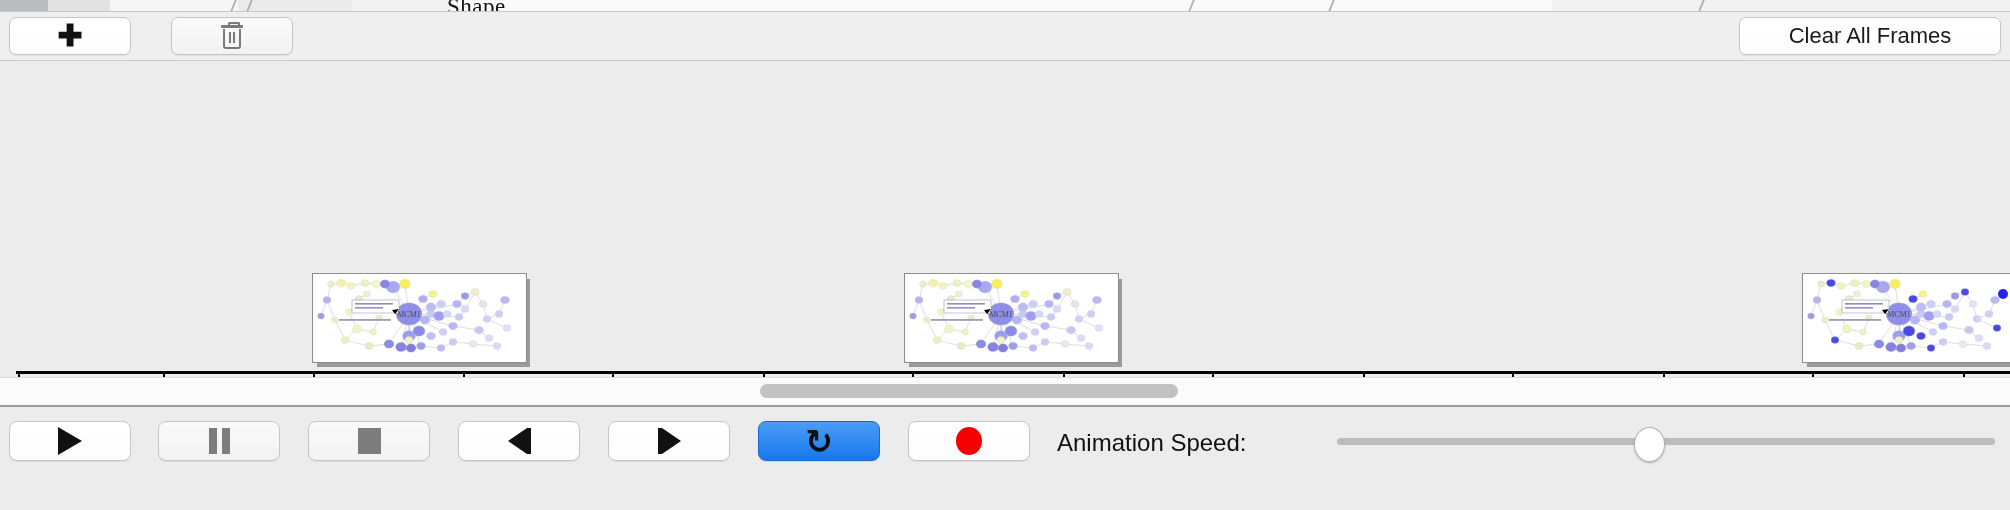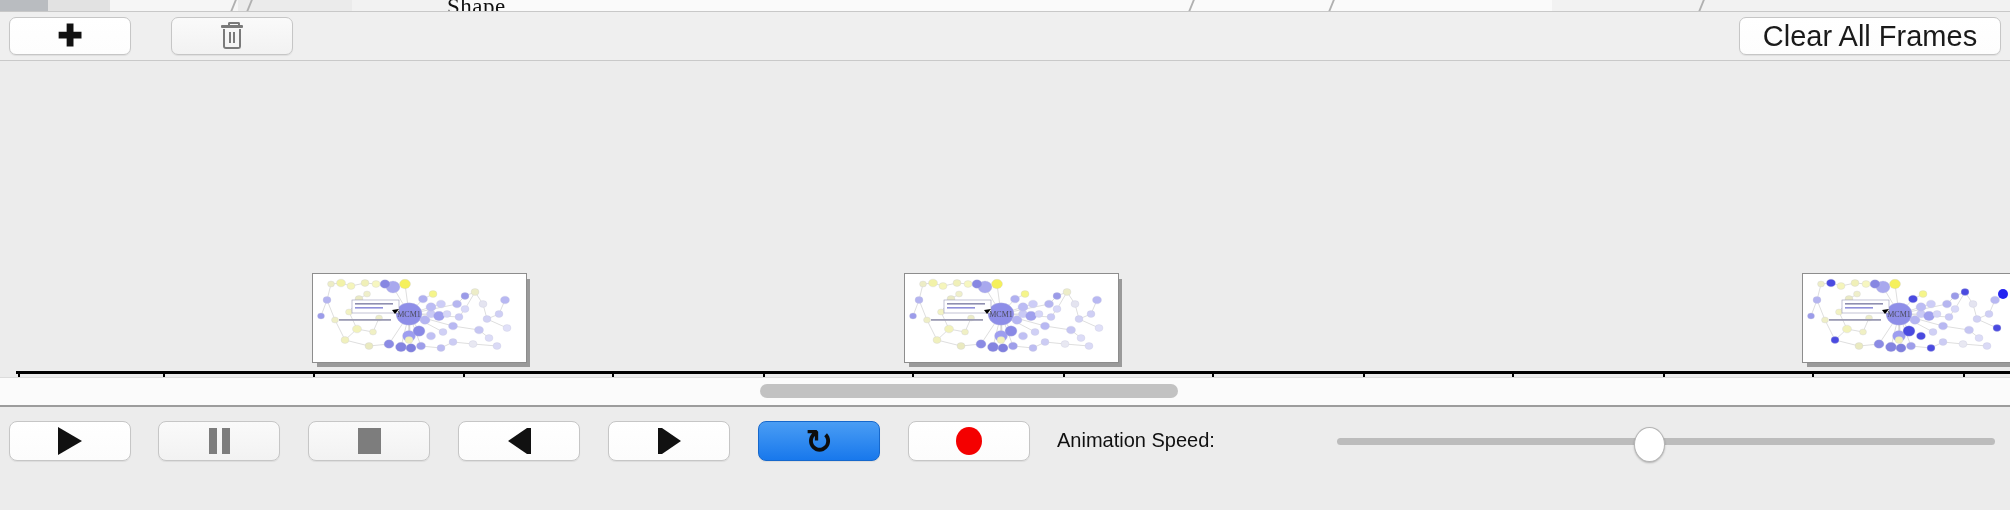--- a/index.html
+++ b/index.html
@@ -54,21 +54,21 @@
     position:absolute;border:1px solid #c6c6c6;border-radius:7px;
     background:linear-gradient(#ffffff,#fdfdfd);
     box-shadow:0 1px 1px rgba(0,0,0,.07);
     display:flex;align-items:center;justify-content:center;
     box-sizing:border-box;cursor:default;
   }
   .btn.flat{background:linear-gradient(#fafafa,#f2f2f2);}
   #add-frame-btn{left:9px;top:5px;width:122px;height:38px;}
   #delete-frame-btn{left:171px;top:5px;width:122px;height:38px;}
   #clear-all-btn{right:9px;top:5px;width:262px;height:38px;}
-  #clear-all-btn .lbl{font-size:29px;color:#1a1a1a;}
+  #clear-all-btn .lbl{font-size:22px;color:#1a1a1a;}
   .plus-icon{font-size:30px;font-weight:bold;color:#111;line-height:1;}
   .trash-icon{width:22px;height:26px;position:relative;}
   .trash-icon .lid{position:absolute;top:2px;left:0;width:22px;height:2.5px;background:#7a7a7a;border-radius:1px;}
   .trash-icon .handle{position:absolute;top:-1px;left:7px;width:8px;height:3px;border:2px solid #7a7a7a;border-bottom:none;border-radius:2px 2px 0 0;}
   .trash-icon .can{position:absolute;top:6px;left:2px;width:18px;height:20px;border:2px solid #7a7a7a;border-top:none;border-radius:0 0 3px 3px;box-sizing:border-box;}
   .trash-icon .can:before,.trash-icon .can:after{content:"";position:absolute;top:3px;width:2px;height:11px;background:#7a7a7a;}
   .trash-icon .can:before{left:4px;}
   .trash-icon .can:after{right:4px;}
 
   
@@ -117,21 +117,21 @@
   .ico-play{width:0;height:0;border-left:24px solid #111;border-top:14px solid transparent;border-bottom:14px solid transparent;}
   .ico-pause{display:flex;gap:5px;}
   .ico-pause i{display:block;width:8px;height:26px;background:#7d7d7d;}
   .ico-stop{width:23px;height:26px;background:#7d7d7d;}
   .ico-prev,.ico-next{display:flex;align-items:center;}
   .ico-prev i.bar,.ico-next i.bar{display:block;width:4px;height:26px;background:#111;}
   .ico-prev i.tri{display:block;width:0;height:0;border-right:19px solid #111;border-top:13px solid transparent;border-bottom:13px solid transparent;}
   .ico-next i.tri{display:block;width:0;height:0;border-left:19px solid #111;border-top:13px solid transparent;border-bottom:13px solid transparent;}
   .ico-loop{font-size:33px;line-height:33px;color:#0d0d0d;font-weight:bold;font-family:"DejaVu Sans", sans-serif;}
   .ico-record{width:26px;height:28px;border-radius:50%;background:#f40000;}
-  .speed-label{position:absolute;top:22px;font-size:20px;color:#111;white-space:nowrap;}
+  .speed-label{position:absolute;top:22px;font-size:24px;color:#111;white-space:nowrap;}
   .slider-track{position:absolute;height:7px;border-radius:4px;background:#bcbcbc;top:31px;}
   .slider-knob{
     position:absolute;top:20px;width:29px;height:33px;border-radius:50%;
     background:#fff;border:1px solid #b4b4b4;box-shadow:0 1px 2px rgba(0,0,0,.25);
   }
 </style>
 </head>
 <body>
 
 <div class="bg-strip">

